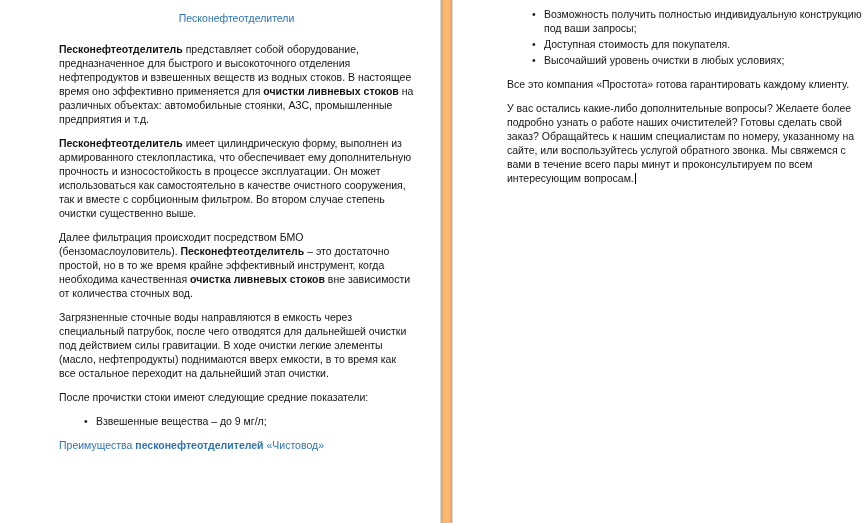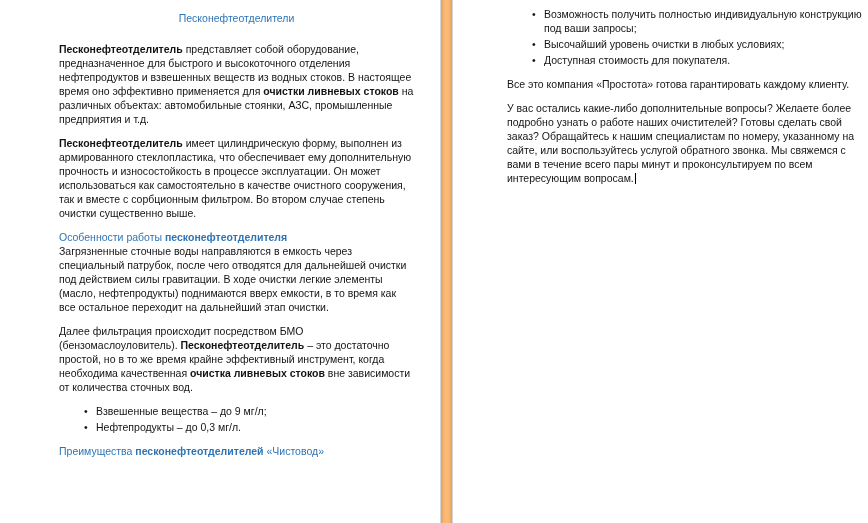--- a/index.html
+++ b/index.html
@@ -66,34 +66,33 @@
 </style>
 </head>
 <body>
 
 <div class="canvas">
   <div class="page page-left">
     <div class="content content-left">
         <div class="title"><span>Песконефтеотделители</span></div>
         <div class="p"><span class="b">Песконефтеотделитель</span><span> представляет собой оборудование, предназначенное для быстрого и высокоточного отделения нефтепродуктов и взвешенных веществ из водных стоков. В настоящее время оно эффективно применяется для </span><span class="b">очистки ливневых стоков</span><span> на различных объектах: автомобильные стоянки, АЗС, промышленные предприятия и т.д.</span></div>
         <div class="p"><span class="b">Песконефтеотделитель</span><span> имеет цилиндрическую форму, выполнен из армированного стеклопластика, что обеспечивает ему дополнительную прочность и износостойкость в процессе эксплуатации. Он может использоваться как самостоятельно в качестве очистного сооружения, так и вместе с сорбционным фильтром. Во втором случае степень очистки существенно выше.</span></div>
-        <div class="h"><span>Особенности работы </span><span class="b">песконефтеотделителя</span></div>
+        <div class="p"><span>Далее фильтрация происходит посредством БМО (бензомаслоуловитель). </span><span class="b">Песконефтеотделитель</span><span> – это достаточно простой, но в то же время крайне эффективный инструмент, когда необходима качественная </span><span class="b">очистка ливневых стоков</span><span> вне зависимости от количества сточных вод.</span></div>
         <div class="p"><span>Загрязненные сточные воды направляются в емкость через специальный патрубок, после чего отводятся для дальнейшей очистки под действием силы гравитации. В ходе очистки легкие элементы (масло, нефтепродукты) поднимаются вверх емкости, в то время как все остальное переходит на дальнейший этап очистки.</span></div>
-        <div class="p"><span>Далее фильтрация происходит посредством БМО (бензомаслоуловитель). </span><span class="b">Песконефтеотделитель</span><span> – это достаточно простой, но в то же время крайне эффективный инструмент, когда необходима качественная </span><span class="b">очистка ливневых стоков</span><span> вне зависимости от количества сточных вод.</span></div>
+        <div class="p"><span>После прочистки стоки имеют следующие средние показатели:</span></div>
         <ul class="bullets">
           <li><span>Взвешенные вещества – до 9 мг/л;</span></li>
-          <li><span>Нефтепродукты – до 0,3 мг/л.</span></li>
         </ul>
         <div class="h"><span>Преимущества </span><span class="b">песконефтеотделителей</span><span> «Чистовод»</span></div>
       </div>
   </div>
   <div class="page page-right">
     <div class="content content-right">
         <ul class="bullets">
           <li><span>Возможность получить полностью индивидуальную конструкцию под ваши запросы;</span></li>
+          <li><span>Доступная стоимость для покупателя.</span></li>
           <li><span>Высочайший уровень очистки в любых условиях;</span></li>
-          <li><span>Доступная стоимость для покупателя.</span></li>
         </ul>
         <div class="p"><span>Все это компания «Простота» готова гарантировать каждому клиенту.</span></div>
         <div class="p"><span>У вас остались какие-либо дополнительные вопросы? Желаете более подробно узнать о работе наших очистителей? Готовы сделать свой заказ? Обращайтесь к нашим специалистам по номеру, указанному на сайте, или воспользуйтесь услугой обратного звонка. Мы свяжемся с вами в течение всего пары минут и проконсультируем по всем интересующим вопросам.</span><span class="cursor"></span></div>
       </div>
   </div>
 </div>
 
 </body></html>

